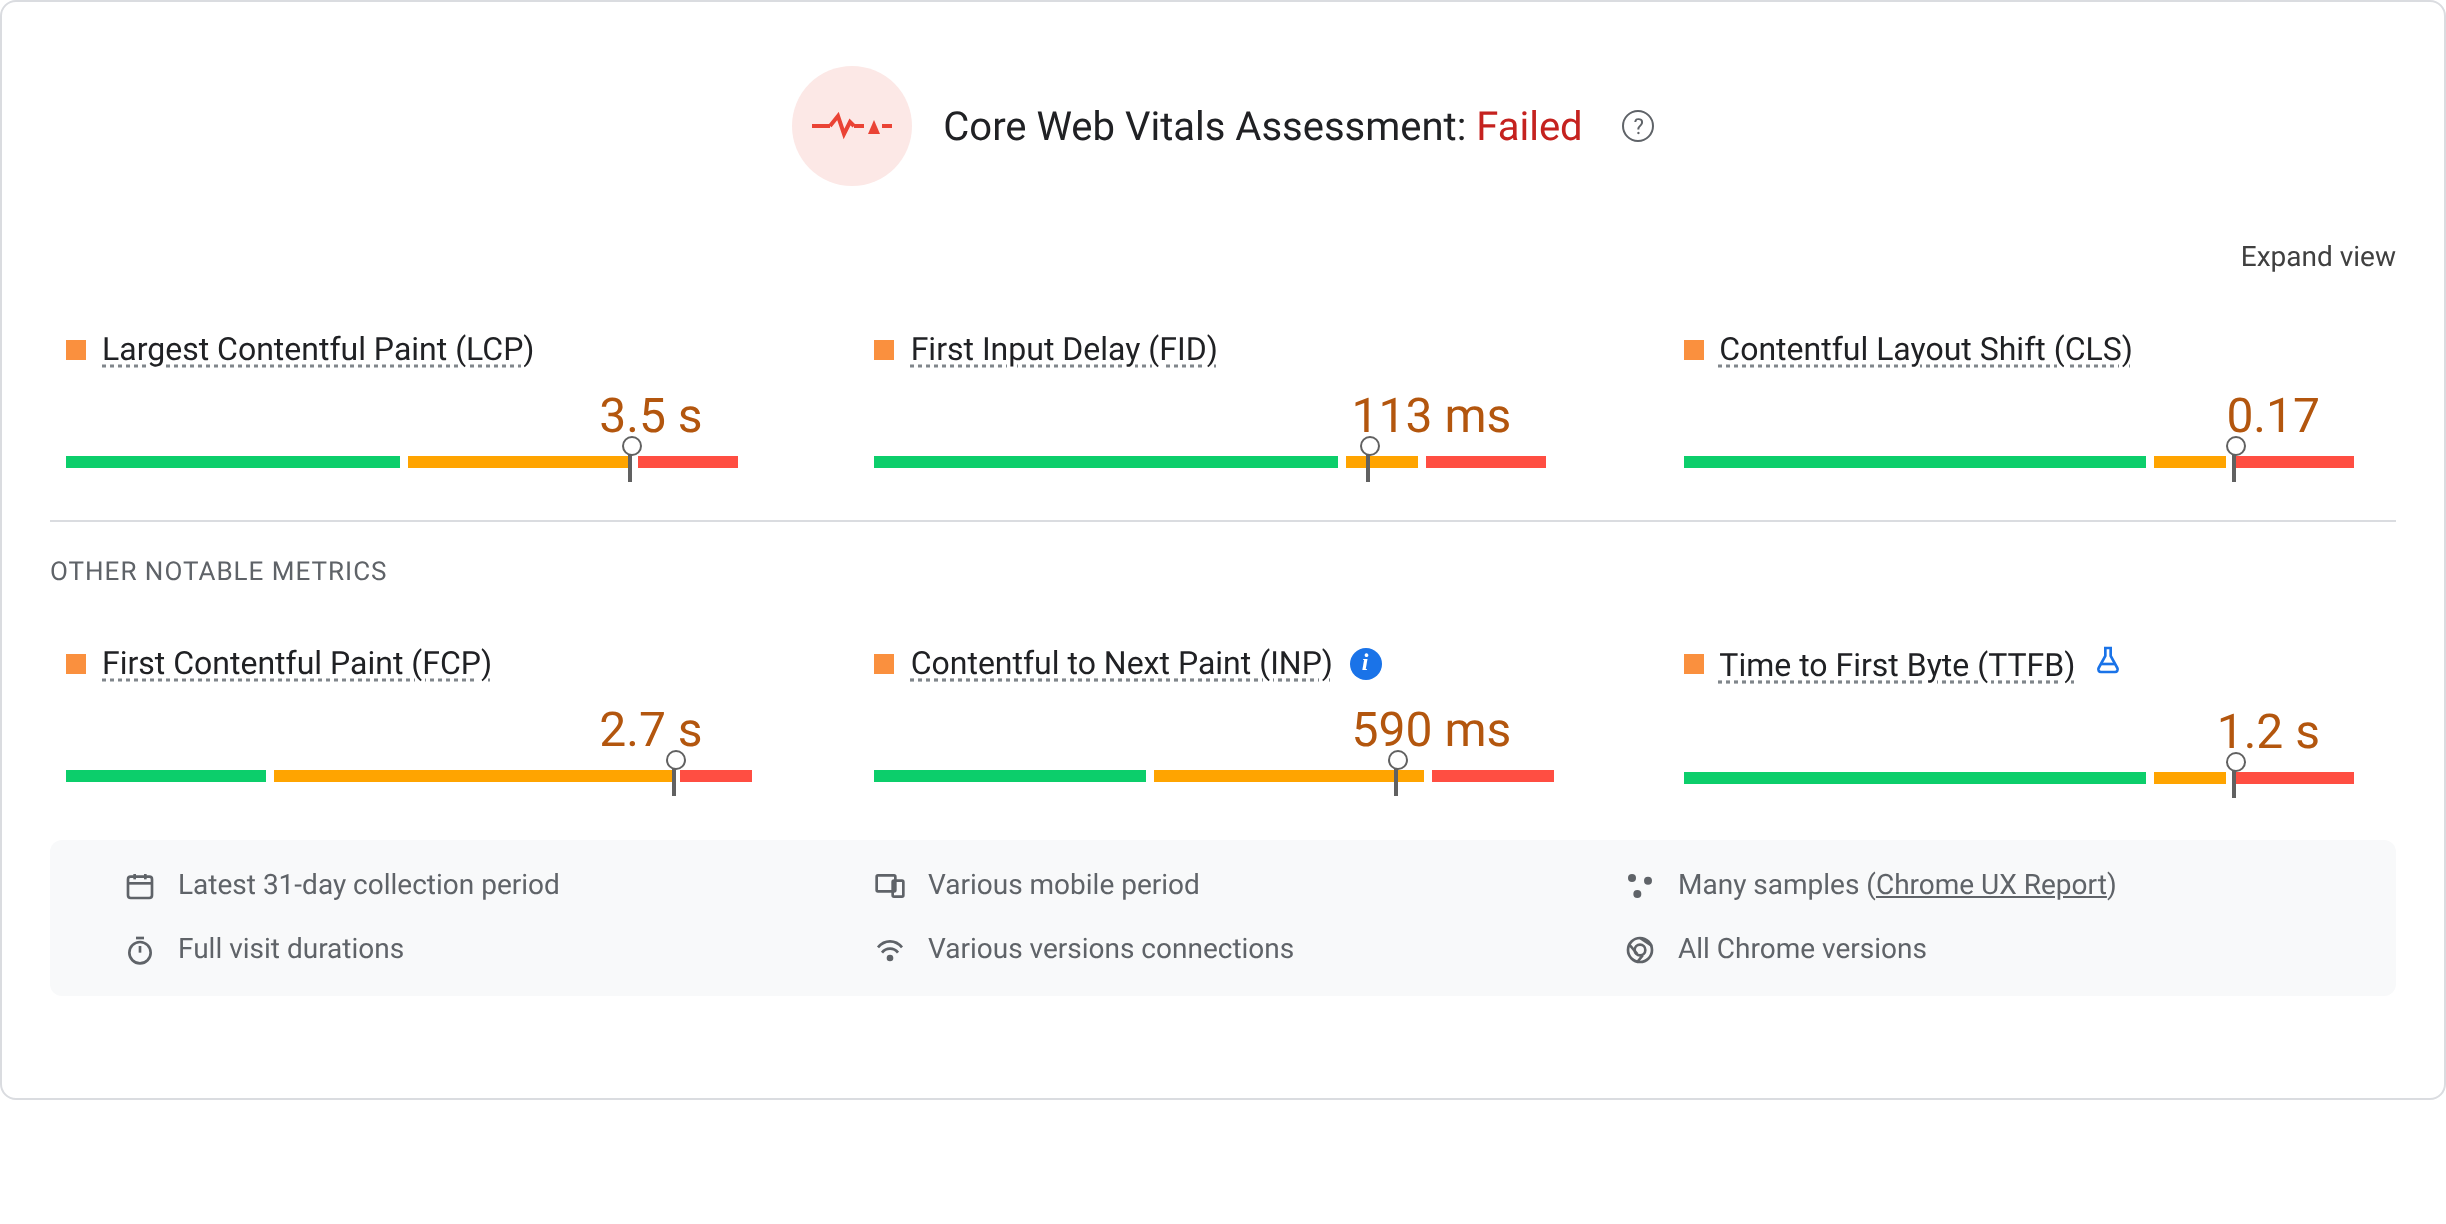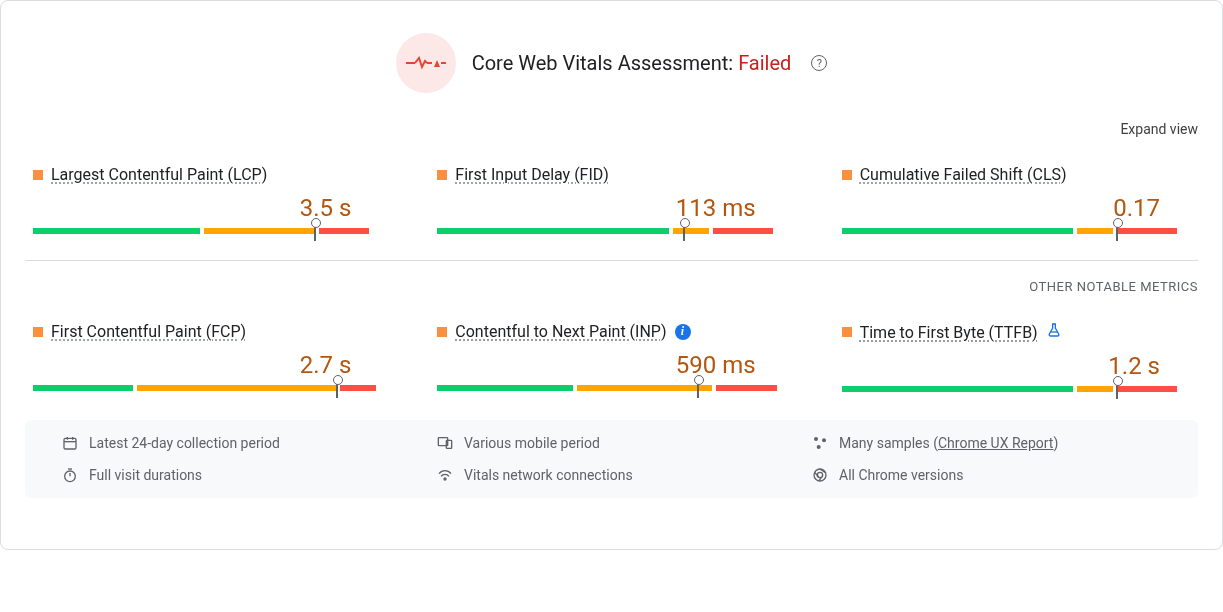--- a/index.html
+++ b/index.html
@@ -59,21 +59,21 @@
   .gap { width: 4px; background: transparent; }
   .marker {
     position: absolute; top: -7px; width: 2px; height: 20px; background: #616161;
   }
   .marker::before {
     content: ''; position: absolute; top: -3px; left: -3px; width: 8px; height: 8px;
     background: #fff; border: 1.5px solid #616161; border-radius: 50%;
   }
   .divider { height: 1px; background: #dadce0; margin: 26px 0 18px 0; }
   .section-label {
-    font-size: 13px; color: #5f6368; letter-spacing: 0.5px; margin-left: 0; margin-bottom: 0; text-align: right;
+    font-size: 13px; color: #5f6368; letter-spacing: 0.5px; margin-left: 0; margin-bottom: 0;
   }
   .metrics-row.second { margin-top: 28px; }
   .footer {
     background: #f8f9fa; border-radius: 6px; margin-top: 28px; padding: 14px 36px;
     display: grid; grid-template-columns: 1fr 1fr 1fr; row-gap: 14px; column-gap: 24px;
   }
   .footer-item {
     display: flex; align-items: center; gap: 10px; font-size: 14px; color: #5f6368;
   }
   .footer-item .icon { width: 18px; height: 18px; display: inline-flex; align-items:center; justify-content:center; color:#5f6368; }
@@ -135,21 +135,21 @@
             <div class="gap"></div>
           <div class="seg r" style="width:17%"></div>
         </div>
         <div class="marker" style="left:69%"></div>
       </div>
     </div>
 
     <div class="metric">
       <div class="metric-title">
         <span class="status-dot warn"></span>
-        <span class="metric-name">Cumulative Failed Shift (CLS)</span>
+        <span class="metric-name">Contentful Layout Shift (CLS)</span>
       </div>
       <div class="metric-value">0.17</div>
       <div class="bar-wrap">
         <div class="bar">
           <div class="seg g" style="width:65%"></div>
             <div class="gap"></div>
           <div class="seg o" style="width:10%"></div>
             <div class="gap"></div>
           <div class="seg r" style="width:17%"></div>
         </div>
@@ -227,21 +227,21 @@
   <div class="footer">
     <div class="footer-item">
       <span class="icon">
         <svg width="16" height="16" viewBox="0 0 24 24" fill="none" stroke="#5f6368" stroke-width="2">
             <rect x="3" y="5" width="18" height="16" rx="2"></rect>
             <line x1="3" y1="10" x2="21" y2="10"></line>
             <line x1="8" y1="3" x2="8" y2="7"></line>
             <line x1="16" y1="3" x2="16" y2="7"></line>
           </svg>
       </span>
-      <span>Latest 24-day collection period</span>
+      <span>Latest 31-day collection period</span>
     </div>
     <div class="footer-item">
       <span class="icon">
         <svg width="18" height="16" viewBox="0 0 24 24" fill="none" stroke="#5f6368" stroke-width="2">
             <rect x="2" y="4" width="14" height="12" rx="1"></rect>
             <rect x="14" y="8" width="8" height="12" rx="1"></rect>
           </svg>
       </span>
       <span>Various mobile period</span>
     </div>
@@ -266,21 +266,21 @@
       <span>Full visit durations</span>
     </div>
     <div class="footer-item">
       <span class="icon">
         <svg width="18" height="16" viewBox="0 0 24 24" fill="none" stroke="#5f6368" stroke-width="2">
             <path d="M3 10c5-6 13-6 18 0"></path>
             <path d="M6 14c3-4 9-4 12 0"></path>
             <circle cx="12" cy="18" r="1.5" fill="#5f6368"></circle>
           </svg>
       </span>
-      <span>Vitals network connections</span>
+      <span>Various versions connections</span>
     </div>
     <div class="footer-item">
       <span class="icon">
         <svg width="16" height="16" viewBox="0 0 24 24" fill="none" stroke="#5f6368" stroke-width="2">
             <circle cx="12" cy="12" r="9"></circle>
             <circle cx="12" cy="12" r="4"></circle>
             <line x1="12" y1="3" x2="21" y2="9"></line>
             <line x1="4" y1="8" x2="10" y2="15"></line>
             <line x1="14" y1="16" x2="10" y2="21"></line>
           </svg>

